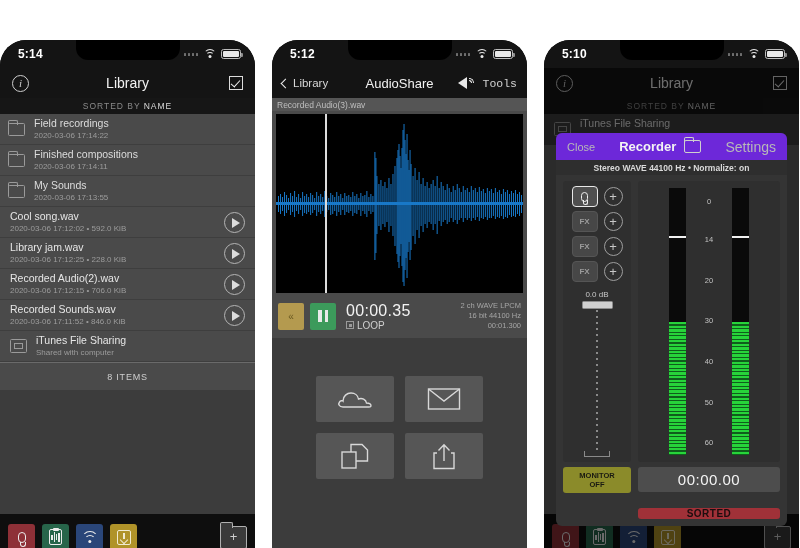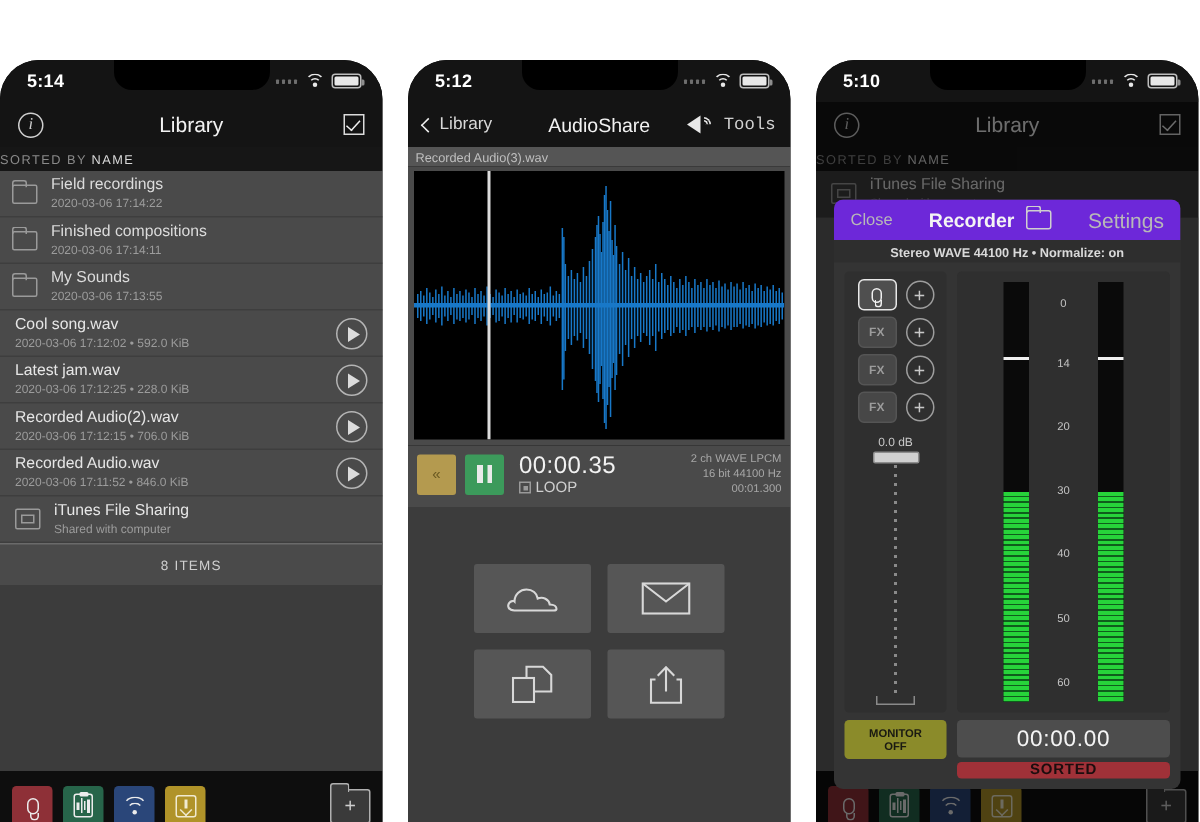--- a/index.html
+++ b/index.html
@@ -65,21 +65,21 @@
   .icon-check {
     width: 14px; height: 14px; border: 1.3px solid #dcdcdc; z-index: 2;
     position: relative;
   }
   .icon-check:after {
     content: ""; position: absolute; left: 3.4px; top: 1px; width: 4px; height: 8px;
     border: solid #f0f0f0; border-width: 0 1.7px 1.7px 0; transform: rotate(42deg);
   }
   .sortbar {
     height: 16px; background: #161616; color: #8a8a8a; font-size: 8.5px;
-    letter-spacing: 1px; display: flex; align-items: center; 
+    letter-spacing: 1px; display: flex; align-items: center; justify-content: center;
   }
   .sortbar .hl { color: #d8d8d8; margin-left: 3px; }
   
   .list { background: #4a4a4a; }
   .row {
     display: flex; align-items: center; height: 31px;
     border-bottom: 1px solid #3e3e3e; padding: 0 10px; position: relative;
   }
   .row.folder { padding-left: 8px; }
   .row-ico-folder {
@@ -216,21 +216,21 @@
   .fader-track { flex:1; width: 2px; background: repeating-linear-gradient(to bottom, #8a8a8a 0 2px, transparent 2px 6px); margin-top:1px; }
   .fader-base { width: 26px; height: 6px; border:1px solid #8a8a8a; border-top:none; }
   .meters { flex:1; background:#2f2f2f; border-radius:3px; padding: 7px 8px; display:flex; justify-content:space-around; position:relative; }
   .meter { width: 17px; background: #0a0a0a; position:relative; display:flex; flex-direction:column-reverse; }
   .meter .fill { width:100%; background: repeating-linear-gradient(to bottom, #27d43a 0 2.5px, #0f5e1c 2.5px 3.6px); }
   .meter .peak { position:absolute; left:0; right:0; height:2px; background:#f0f0f0; }
   .scale { position:absolute; left:0; right:0; top:7px; bottom:7px; pointer-events:none; }
   .scale div { position:absolute; width:100%; text-align:center; color:#c2c2c2; font-size:7.5px; transform:translateY(-50%); }
   .rec-bottom { padding: 5px 7px 7px 7px; display:flex; gap:7px; }
   .rec-left-col { width: 68px; }
-  .rec-right-col { flex:1; display:flex; flex-direction:column; gap:3px; }
+  .rec-right-col { flex:1; display:flex; flex-direction:column; gap:16px; }
   .timecode { background:#4d4d4d; border-radius:3px; height: 25px; display:flex; align-items:center; justify-content:center; color:#f4f4f4; font-size:15px; letter-spacing:.5px; }
   .mon-btn { width: 68px; height: 26px; background:#8b8b2a; border-radius:3px; color:#1a1a12; font-size:7.5px; font-weight:bold; display:flex; flex-direction:column; align-items:center; justify-content:center; line-height:9px; }
   .record-btn { flex:1; height: 26px; background:#a03138; border-radius:3px; color:#1c0d0e; font-size:10px; font-weight:bold; display:flex; align-items:center; justify-content:center; letter-spacing:.5px; }
   .dimmed { opacity: .45; }
 </style>
 </head>
 <body>
 
 <div class="stage">
 
@@ -289,35 +289,35 @@
         </div>
         <div class="row">
           <div class="row-txt">
             <div class="row-title">Cool song.wav</div>
             <div class="row-sub">2020-03-06 17:12:02 • 592.0 KiB</div>
           </div>
           <div class="play-btn"></div>
         </div>
         <div class="row">
           <div class="row-txt">
-            <div class="row-title">Latest jam.wav</div>
+            <div class="row-title">Library jam.wav</div>
             <div class="row-sub">2020-03-06 17:12:25 • 228.0 KiB</div>
           </div>
           <div class="play-btn"></div>
         </div>
         <div class="row">
           <div class="row-txt">
             <div class="row-title">Recorded Audio(2).wav</div>
             <div class="row-sub">2020-03-06 17:12:15 • 706.0 KiB</div>
           </div>
           <div class="play-btn"></div>
         </div>
         <div class="row">
           <div class="row-txt">
-            <div class="row-title">Recorded Audio.wav</div>
+            <div class="row-title">Recorded Sounds.wav</div>
             <div class="row-sub">2020-03-06 17:11:52 • 846.0 KiB</div>
           </div>
           <div class="play-btn"></div>
         </div>
         <div class="row">
           <div class="row-ico-share">
               <i></i>
             </div>
           <div class="row-txt">
             <div class="row-title">iTunes File Sharing</div>

